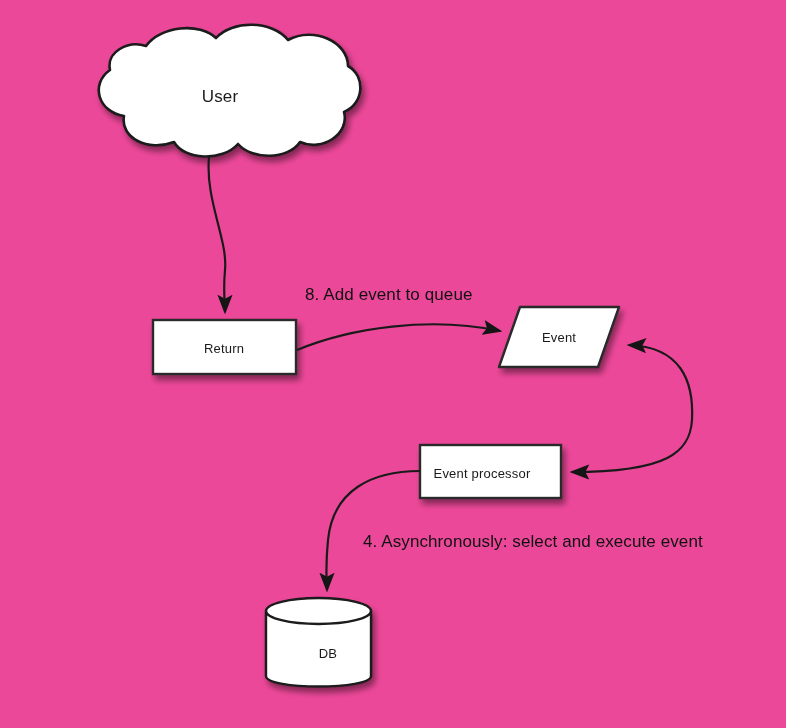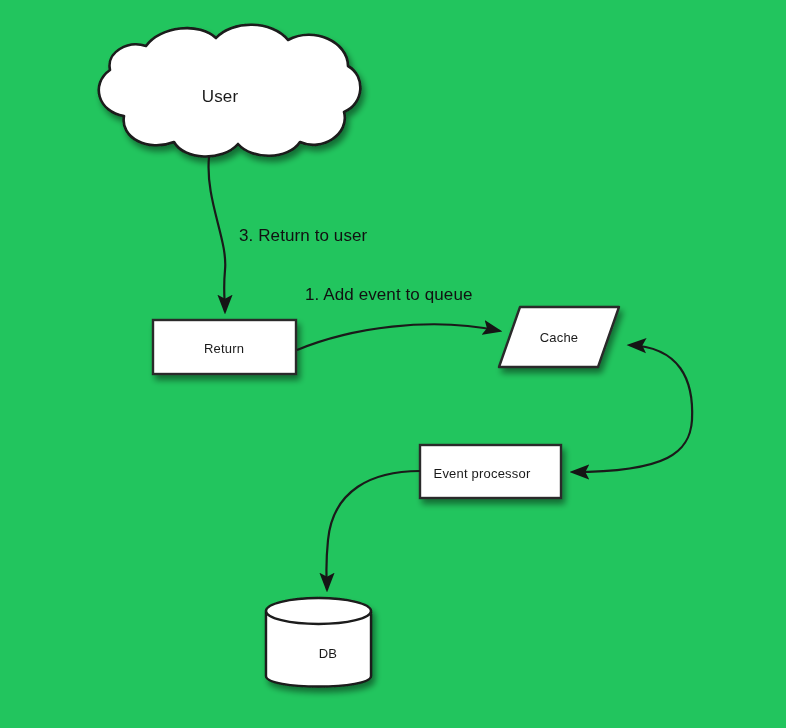--- a/index.html
+++ b/index.html
@@ -5,21 +5,21 @@
 <style>
   html, body {
     margin: 0;
     padding: 0;
     background: #ffffff;
   }
   #canvas {
     position: relative;
     width: 786px;
     height: 728px;
-    background: #22c55e;
+    background: #ec4899;
     overflow: hidden;
     font-family: "Liberation Sans", sans-serif;
   }
   #diagram-svg {
     position: absolute;
     left: 0;
     top: 0;
     width: 786px;
     height: 728px;
   }
@@ -120,25 +120,25 @@
 
     <path d="M 420 471
              C 372 471, 333 490, 328 540
              C 325 570, 327 580, 327 590" fill="none" stroke="#1a1a1a" stroke-width="2.2" marker-end="url(#arrowEnd)"></path>
   </svg>
 
   <span class="node-label big" style="left:220px; top:97px;">User</span>
 
   <span class="node-label" style="left:224px; top:348px;">Return</span>
 
-  <span class="node-label" style="left:559px; top:337px;">Cache</span>
+  <span class="node-label" style="left:559px; top:337px;">Event</span>
 
   <span class="node-label" style="left:482px; top:473px;">Event processor</span>
 
   <span class="node-label" style="left:328px; top:653px;">DB</span>
 
 
-  <span class="step-label" style="left:305px; top:285px;">1. Add event to queue</span>
+  <span class="step-label" style="left:305px; top:285px;">8. Add event to queue</span>
 
-  <span class="step-label" style="left:239px; top:226px;">3. Return to user</span>
 
+  <span class="step-label" style="left:363px; top:532px;">4. Asynchronously: select and execute event</span>
 
 </div>
 
 </body></html>

